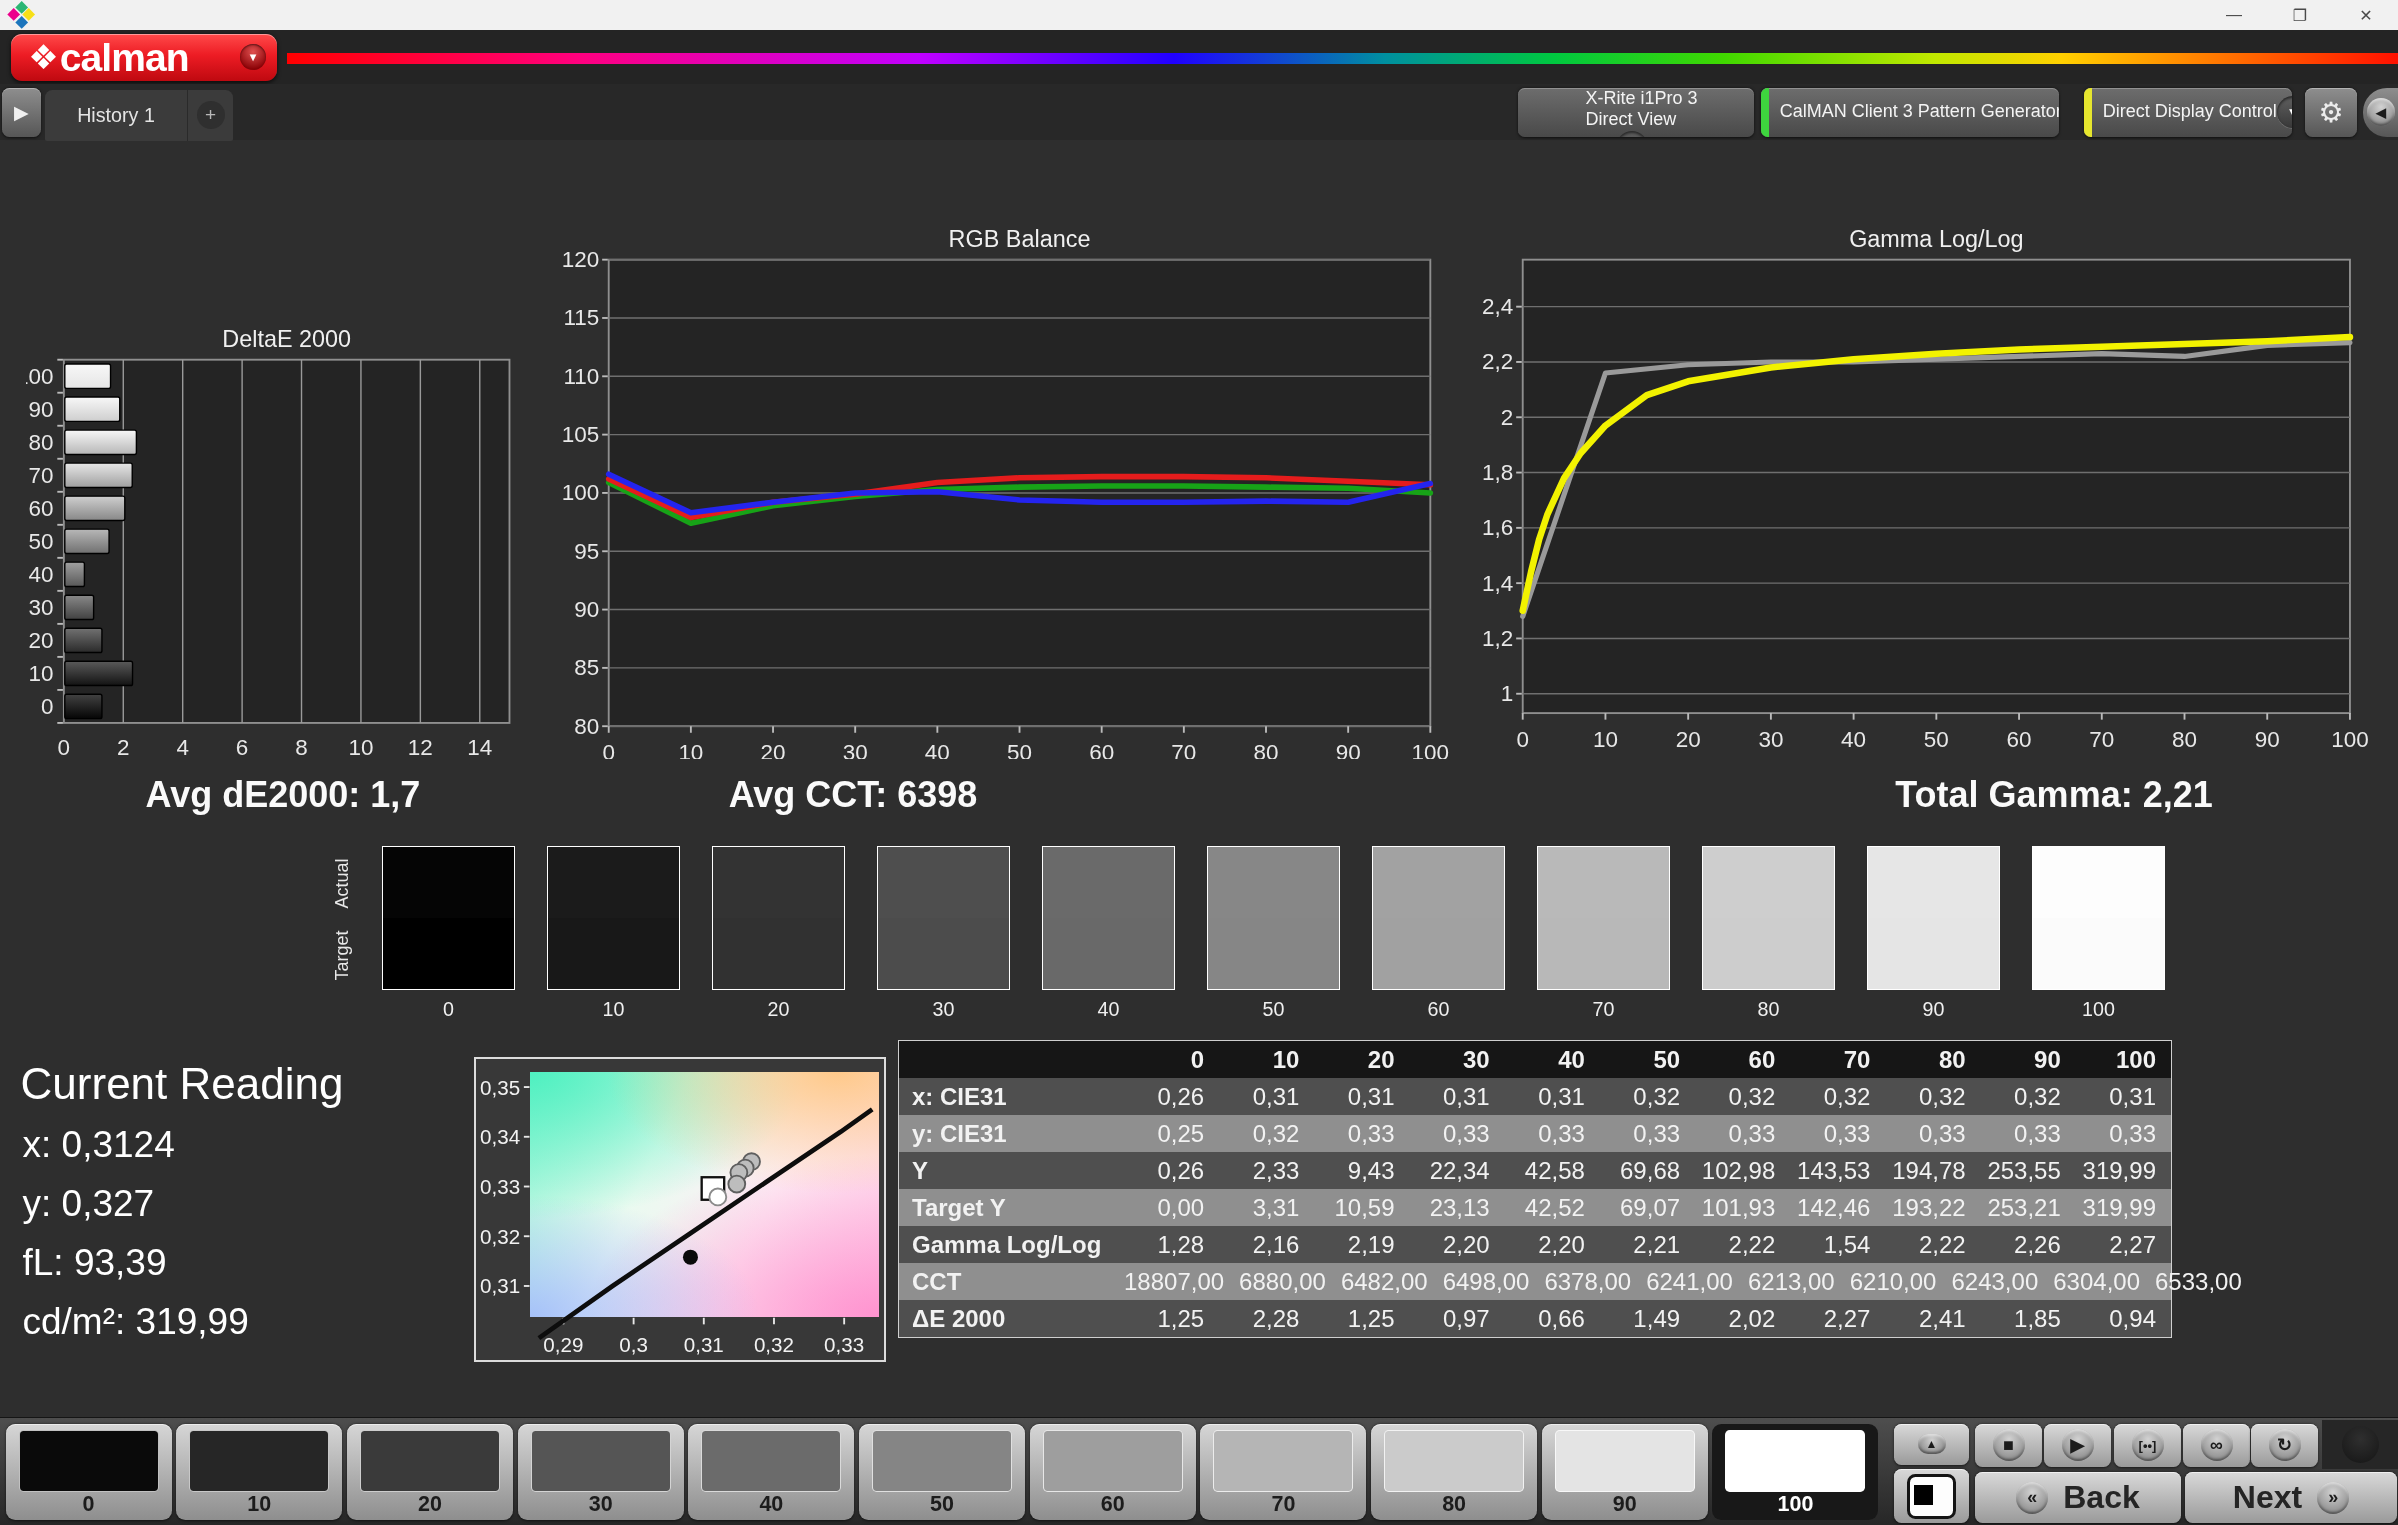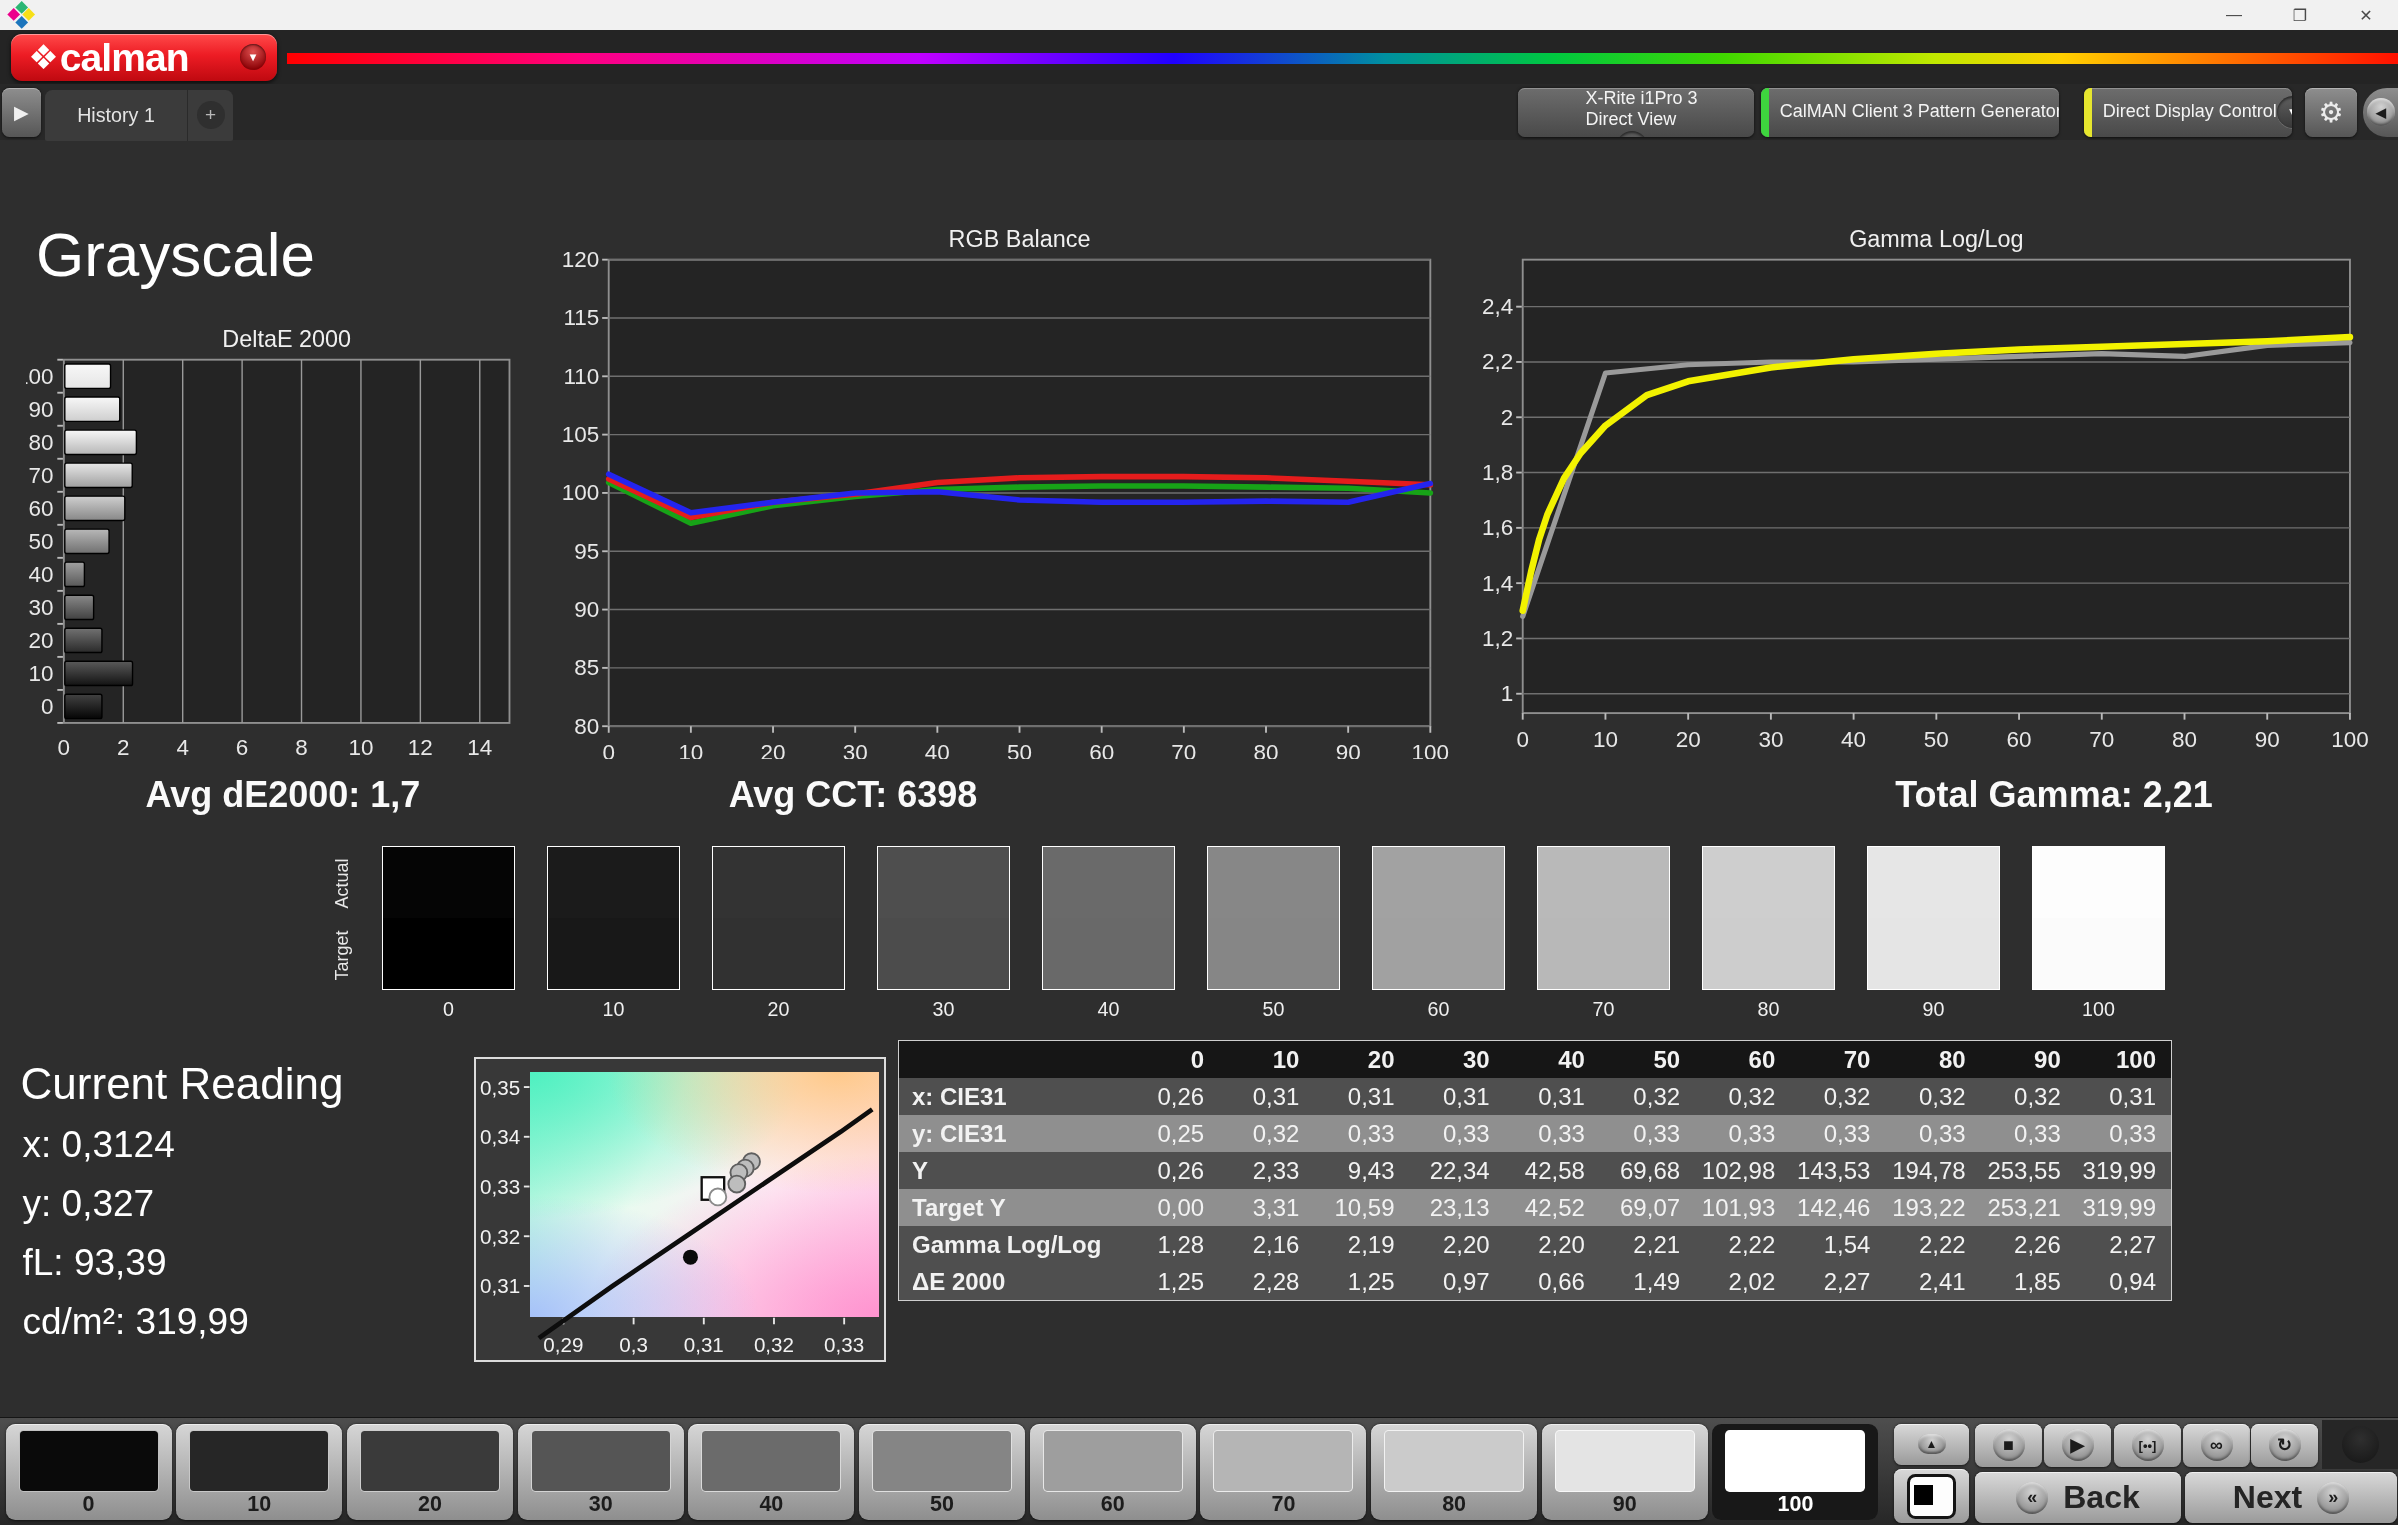--- a/index.html
+++ b/index.html
@@ -172,21 +172,20 @@
     </div>
 
     <div id="gear-btn" class="nbtn">
       <span>⚙</span>
     </div>
     <div id="collapse-btn">
       <span class="emboss" style="width:28px;height:28px;font-size:13px;">◀</span>
     </div>
   </div>
 
-  <div id="page-title">Grayscale</div>
 
   <div id="chart-deltae" class="chart-mount"><svg width="497" height="440" viewBox="0 0 530 470">
         <text x="278" y="22" text-anchor="middle" font-size="25" fill="#f0f0f0">DeltaE 2000</text>
         <rect x="40" y="36" width="476" height="388" fill="#242424" stroke="#8f8f8f" stroke-width="2"></rect>
         <text x="40" y="458" text-anchor="middle" font-size="24" fill="#e8e8e8">0</text>
         <line x1="103.46666666666667" y1="36" x2="103.46666666666667" y2="424" stroke="#9a9a9a" stroke-width="1.5"></line>
         <text x="103.46666666666667" y="458" text-anchor="middle" font-size="24" fill="#e8e8e8">2</text>
         <line x1="166.93333333333334" y1="36" x2="166.93333333333334" y2="424" stroke="#9a9a9a" stroke-width="1.5"></line>
         <text x="166.93333333333334" y="458" text-anchor="middle" font-size="24" fill="#e8e8e8">4</text>
         <line x1="230.4" y1="36" x2="230.4" y2="424" stroke="#9a9a9a" stroke-width="1.5"></line>
@@ -597,20 +596,34 @@
         <div class="val">2,19</div>
         <div class="val">2,20</div>
         <div class="val">2,20</div>
         <div class="val">2,21</div>
         <div class="val">2,22</div>
         <div class="val">1,54</div>
         <div class="val">2,22</div>
         <div class="val">2,26</div>
         <div class="val">2,27</div>
       </div>
+      <div class="trow even">
+        <div class="lab">CCT</div>
+        <div class="val">18807,00</div>
+        <div class="val">6880,00</div>
+        <div class="val">6482,00</div>
+        <div class="val">6498,00</div>
+        <div class="val">6378,00</div>
+        <div class="val">6241,00</div>
+        <div class="val">6213,00</div>
+        <div class="val">6210,00</div>
+        <div class="val">6243,00</div>
+        <div class="val">6304,00</div>
+        <div class="val">6533,00</div>
+      </div>
       <div class="trow odd">
         <div class="lab">ΔE 2000</div>
         <div class="val">1,25</div>
         <div class="val">2,28</div>
         <div class="val">1,25</div>
         <div class="val">0,97</div>
         <div class="val">0,66</div>
         <div class="val">1,49</div>
         <div class="val">2,02</div>
         <div class="val">2,27</div>

